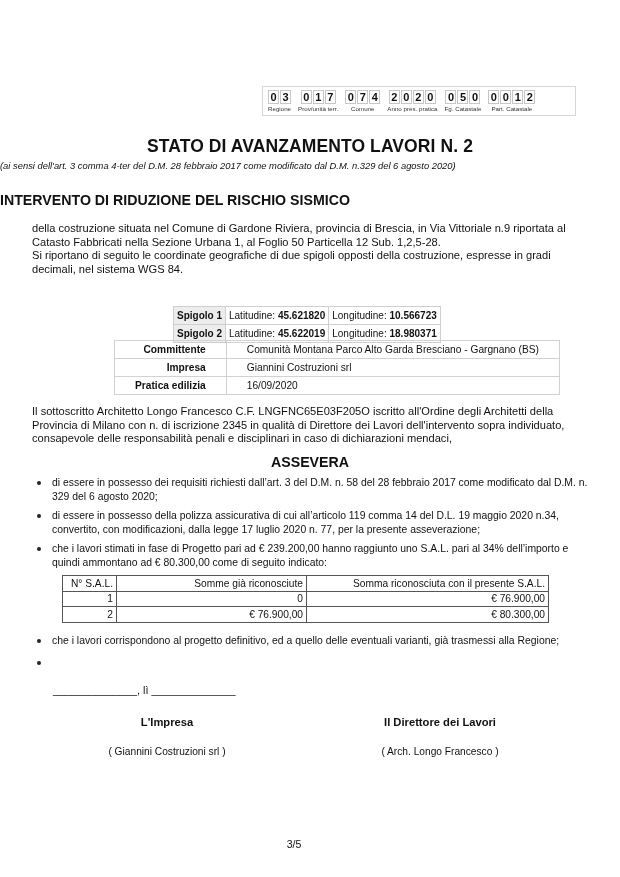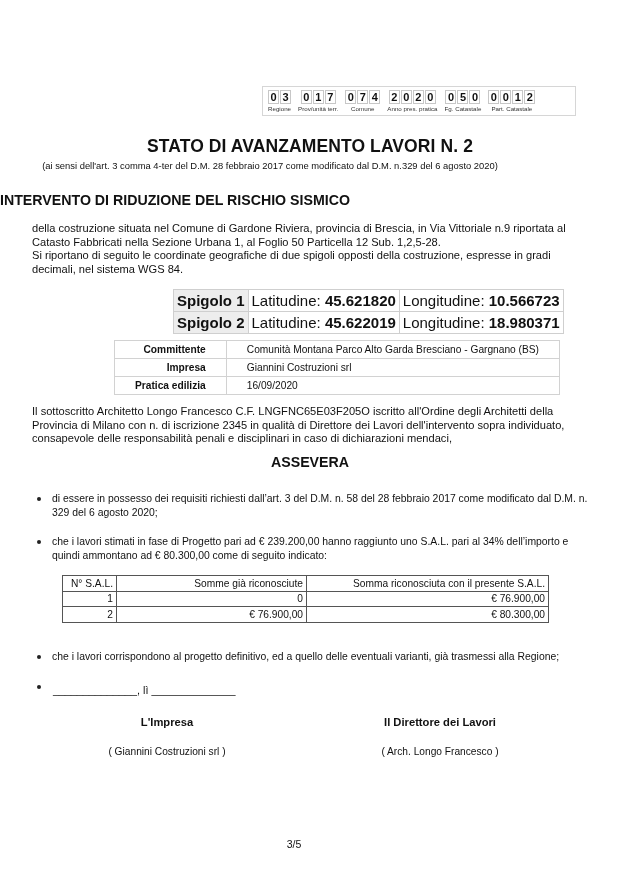--- a/index.html
+++ b/index.html
@@ -33,34 +33,34 @@
     line-height: 12px;
   }
   .clabel { font-size: 6.2px; color: #333; margin-top: 1px; white-space: nowrap; }
 
   .title {
     position: absolute; left: 0; width: 620px; top: 136px;
     text-align: center; font-weight: bold; font-size: 17.5px; letter-spacing: 0.1px;
   }
   .subtitle {
     position: absolute; left: 0; width: 540px; top: 160px;
-    text-align: center; font-size: 9.4px;
+    text-align: left; font-size: 9.4px; font-style: italic;
   }
   .heading2 {
     position: absolute; left: 0; width: 620px; top: 192px;
     text-align: left; font-weight: bold; font-size: 14.2px;
   }
   .para {
     position: absolute; left: 32px; width: 560px;
     font-size: 11.1px; line-height: 13.6px;
   }
   table { border-collapse: collapse; }
   .spigoli {
-    position: absolute; left: 173px; top: 289px;
-    font-size: 15px;
+    position: absolute; left: 173px; top: 306px;
+    font-size: 10px;
     text-align: center;
   }
   .spigoli td {
     border: 1px solid #cfcfcf; padding: 2px 3px; height: 18px; white-space: nowrap;
   }
   .spigoli td.lab { background: #ededed; font-weight: bold; }
   .parties {
     position: absolute; left: 114px; top: 340px; width: 390px;
     font-size: 10.2px;
   }
@@ -69,21 +69,21 @@
   }
   .parties td.lab { font-weight: bold; text-align: right; width: 80px; }
   .assevera {
     position: absolute; left: 0; width: 620px; top: 454px;
     text-align: center; font-weight: bold; font-size: 14.2px;
   }
   .bullets {
     position: absolute; left: 34px; width: 560px; list-style: none;
     font-size: 10.4px; line-height: 13.6px;
   }
-  .bullets li { position: relative; padding-left: 18px; margin-bottom: 6px; margin-top: 16px; }
+  .bullets li { position: relative; padding-left: 18px; margin-bottom: 6px; }
   .bullets li .dot {
     position: absolute; left: 3px; top: 5px;
     width: 4px; height: 4px; border-radius: 50%; background: #222;
   }
   .sal {
     position: absolute; left: 62px; top: 575px; width: 487px;
     font-size: 10.2px;
   }
   .sal th, .sal td {
     border: 1px solid #555; text-align: right; font-weight: normal; height: 15.5px; padding: 0 3px;
@@ -198,20 +198,21 @@
   </tr>
 </tbody>
   </table>
 
 <div class="para" style="top:405px; width:562px;">Il sottoscritto Architetto Longo Francesco C.F. LNGFNC65E03F205O iscritto all'Ordine degli  Architetti della Provincia di Milano con n. di iscrizione 2345 in qualità di Direttore dei Lavori dell'intervento sopra individuato, consapevole delle responsabilità penali e disciplinari in caso di dichiarazioni mendaci,</div>
 
 <div class="assevera">ASSEVERA</div>
 
 <ul class="bullets" style="top:476px;">
   <li><span class="dot"></span><span>di essere in possesso dei requisiti richiesti dall’art. 3 del D.M. n. 58 del 28 febbraio 2017 come modificato dal D.M. n. 329 del 6 agosto 2020;</span></li>
+  <li><span class="dot"></span><span>di essere in possesso della polizza assicurativa di cui all’articolo 119 comma 14 del D.L. 19 maggio 2020 n.34, convertito, con modificazioni, dalla legge 17 luglio 2020 n. 77, per la presente asseverazione;</span></li>
   <li><span class="dot"></span><span>che i lavori stimati in fase di Progetto pari ad € 239.200,00 hanno raggiunto uno S.A.L. pari al 34% dell’importo e quindi ammontano ad € 80.300,00 come di seguito indicato:</span></li>
 </ul>
 
 <table class="sal">
   <tbody>
       <tr>
     <th class="c1">N° S.A.L.</th>
     <th class="c2">Somme già riconosciute</th>
     <th>Somma riconosciuta con il presente S.A.L.</th>
   </tr>

